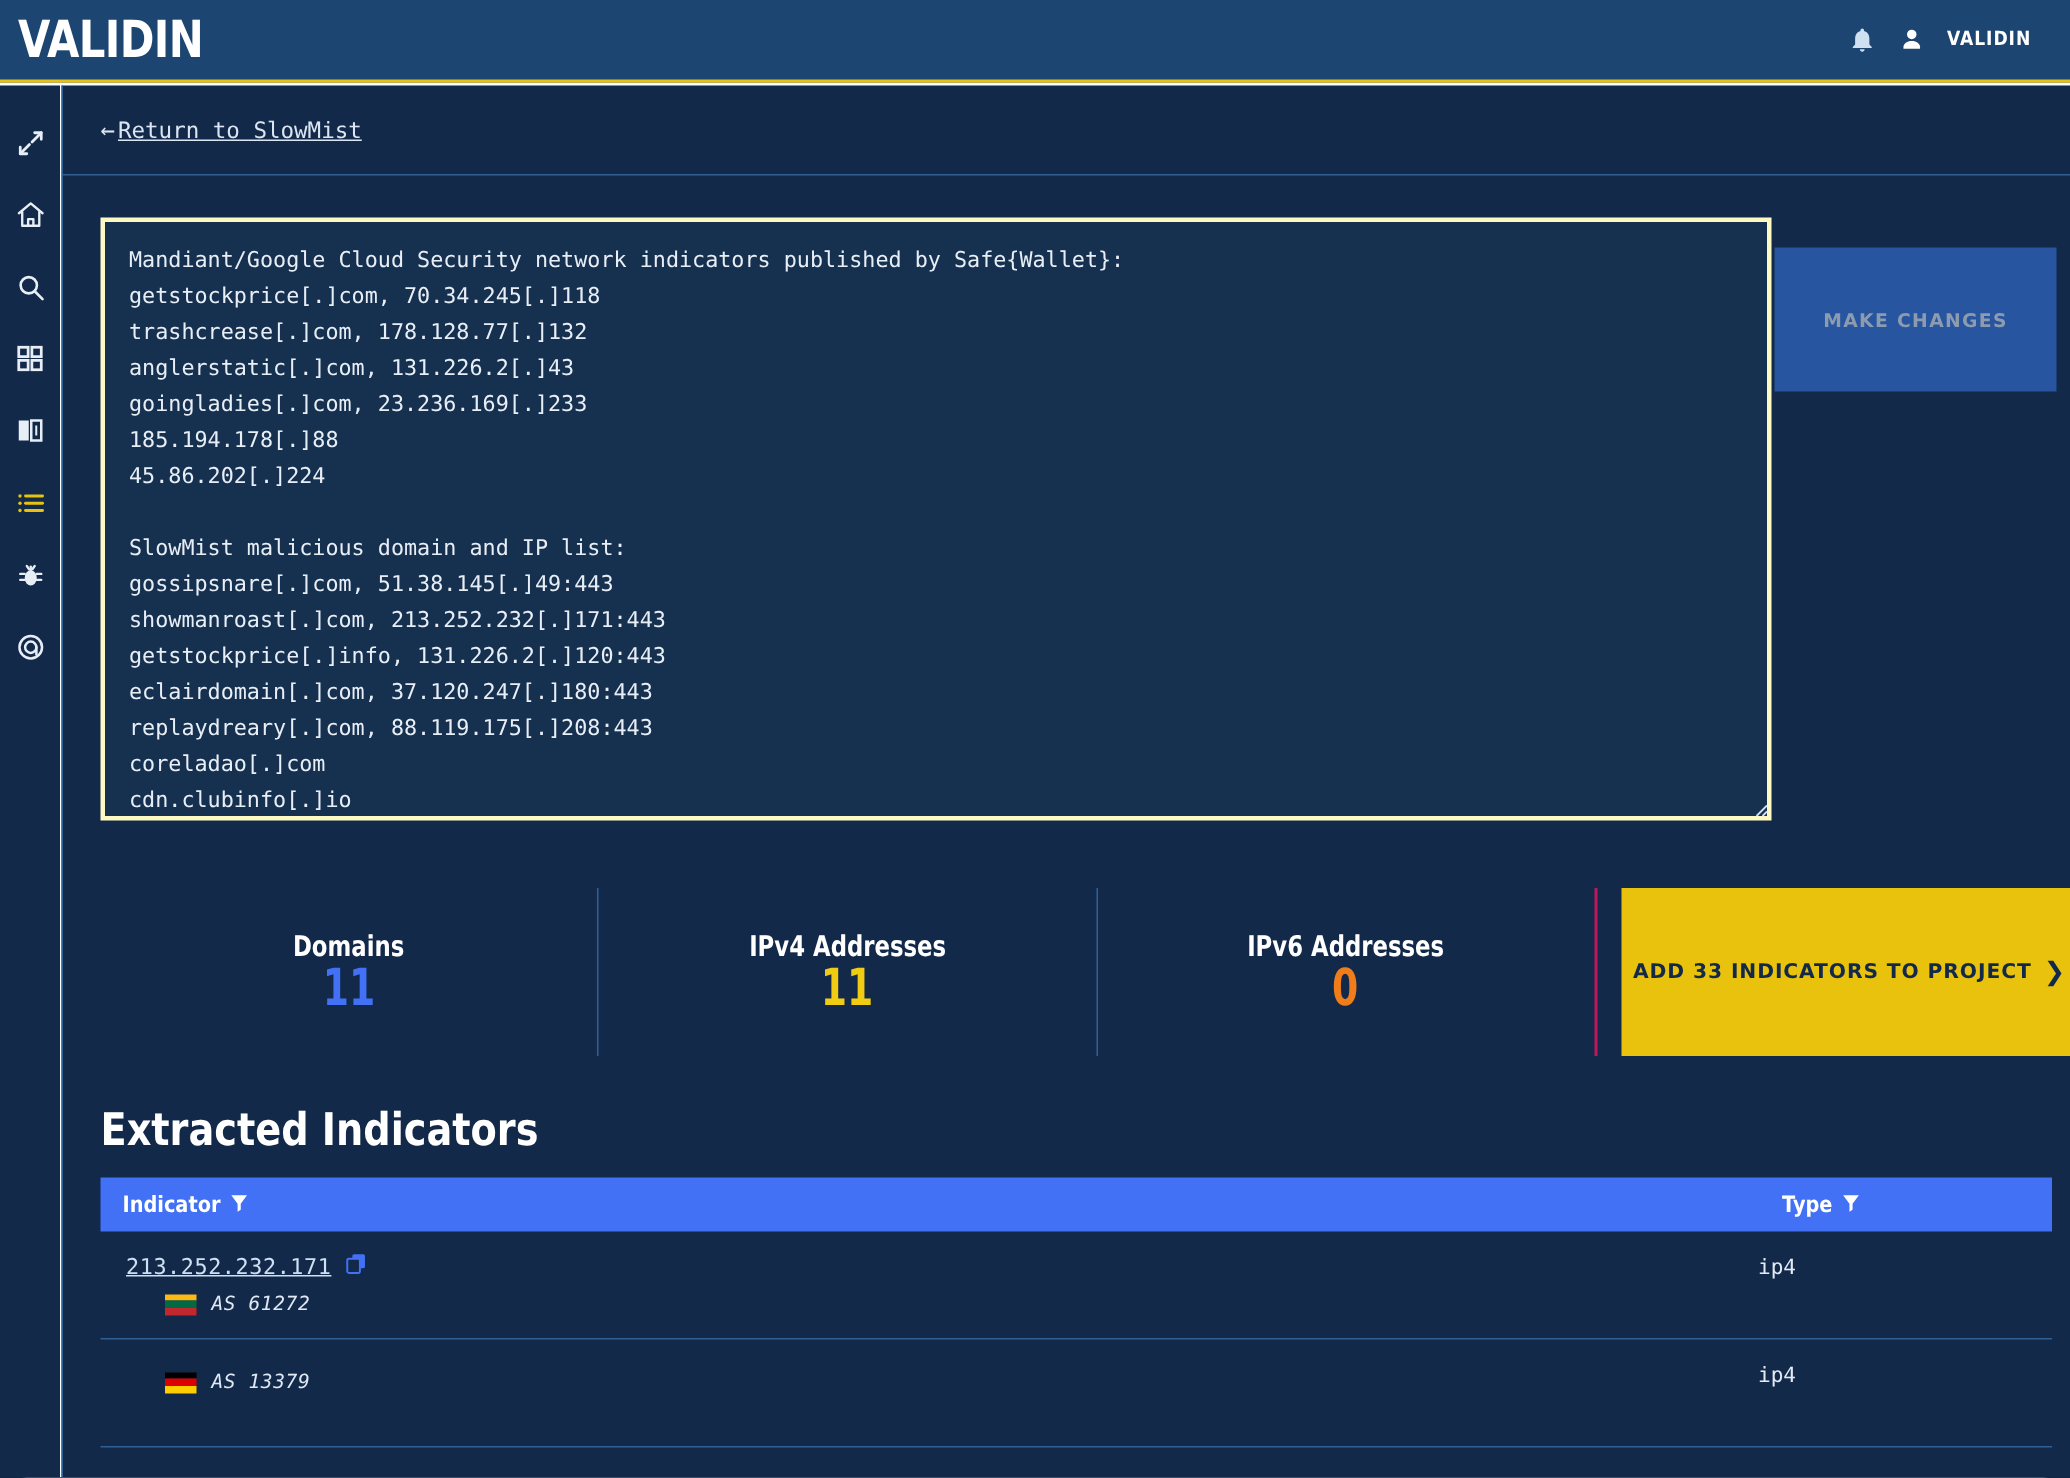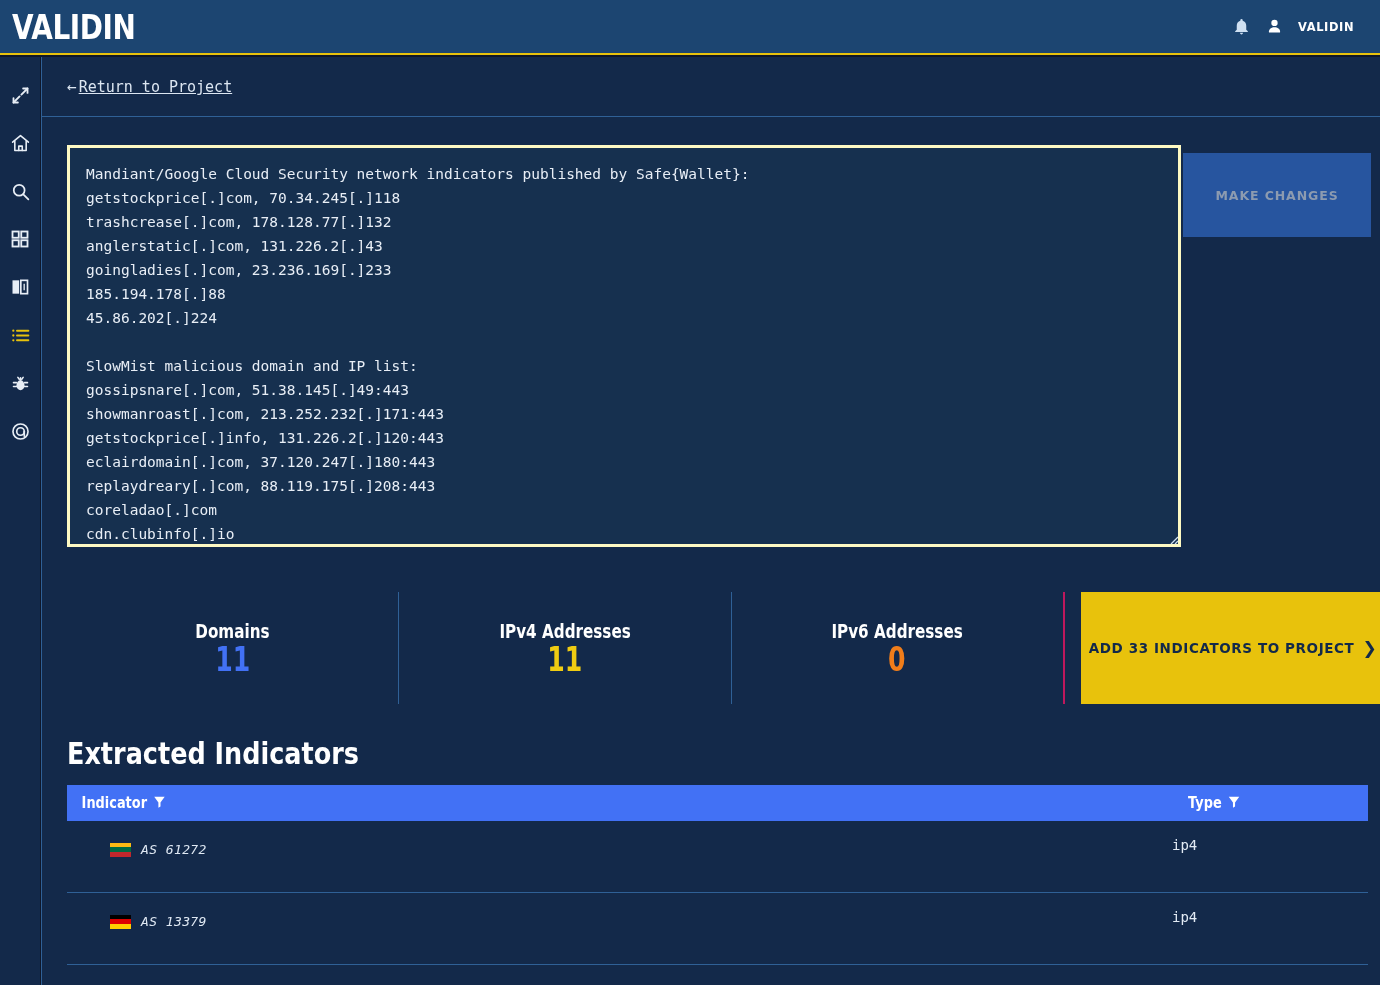--- a/index.html
+++ b/index.html
@@ -4,21 +4,21 @@
 <title>Validin — Extract Indicators</title>
 <style>
   * { box-sizing: border-box; }
   html, body {
     margin: 0; padding: 0;
     width: 1380px; height: 985px;
     background: #13294a;
     font-family: "Liberation Sans", sans-serif;
     overflow: hidden;
   }
-  .app { position: relative; width: 1380px; height: 985px; background: #0f172a; border-radius: 18px; }
+  .app { position: relative; width: 1380px; height: 985px; background: #ffffff; border-radius: 18px; }
 
   
   .topbar {
     position: absolute; top: 0; left: 0; width: 1380px; height: 55px;
     background: #1c4571;
     border-bottom: 2px solid #e8c20c;
     display: flex; align-items: center; justify-content: space-between;
   }
   .logo {
     display: flex; align-items: center; height: 100%;
@@ -92,21 +92,21 @@
     font-family: "DejaVu Sans Mono", monospace;
     font-size: 14.5px; line-height: 24px;
     resize: none; outline: none;
     white-space: pre; overflow: hidden;
   }
   .resize-grip {
     position: absolute; right: 2px; bottom: 2px; width: 14px; height: 14px;
     pointer-events: none;
   }
   .make-changes-btn {
-    width: 188px; height: 84px; margin-left: 2px; margin-top: 8px;
+    width: 188px; height: 96px; margin-left: 2px; margin-top: 20px;
     background: #27559f; border: none;
     color: #8c9bb0;
     font-family: "DejaVu Sans", sans-serif;
     font-size: 12.5px; font-weight: 700; letter-spacing: 0.9px;
     cursor: default;
   }
 
   
   .stats-row {
     display: flex; align-items: stretch;
@@ -297,21 +297,21 @@
         </svg>
       </span>
     </div>
   </div>
 
   <div class="main">
 
     <div class="returnbar">
       <a class="return-link">
         <span class="return-arrow">←</span>
-        <span class="return-text"> Return to Project</span>
+        <span class="return-text"> Return to SlowMist</span>
       </a>
     </div>
 
     <div class="editor-row">
       <div class="ta-wrap">
         <textarea class="indicator-textarea" spellcheck="false" placeholder="Paste indicators here" style="">Mandiant/Google Cloud Security network indicators published by Safe{Wallet}:
 getstockprice[.]com, 70.34.245[.]118
 trashcrease[.]com, 178.128.77[.]132
 anglerstatic[.]com, 131.226.2[.]43
 goingladies[.]com, 23.236.169[.]233
@@ -372,20 +372,29 @@
           <span>
             <svg width="15" height="15" viewBox="0 0 16 16" fill="#ffffff">
                 <path d="M1.5 3h13l-5.2 6v4.3l-2.6 1.4V9z"></path>
               </svg>
           </span>
         </div>
       </div>
 
       <div class="trow">
         <div class="td-indicator">
+          <div class="ind-line">
+            <span class="ind-link">213.252.232.171</span>
+            <span class="copy-icon">
+              <svg width="15" height="15" viewBox="0 0 16 16" fill="none" stroke="#4271f5" stroke-width="1.4">
+                <rect x="5.2" y="1.2" width="9" height="10" rx="1.2" fill="#4271f5" stroke="none"></rect>
+                <rect x="1.6" y="4.5" width="9" height="10" rx="1.2" fill="#13294a"></rect>
+              </svg>
+            </span>
+          </div>
           <div class="meta-line">
             <span class="flag">
               <span class="flag-stripes">
                 <span style="background:#fdb913"></span>
                 <span style="background:#006a44"></span>
                 <span style="background:#c1272d"></span>
               </span>
             </span>
             <span class="as-text">AS 61272</span>
           </div>

